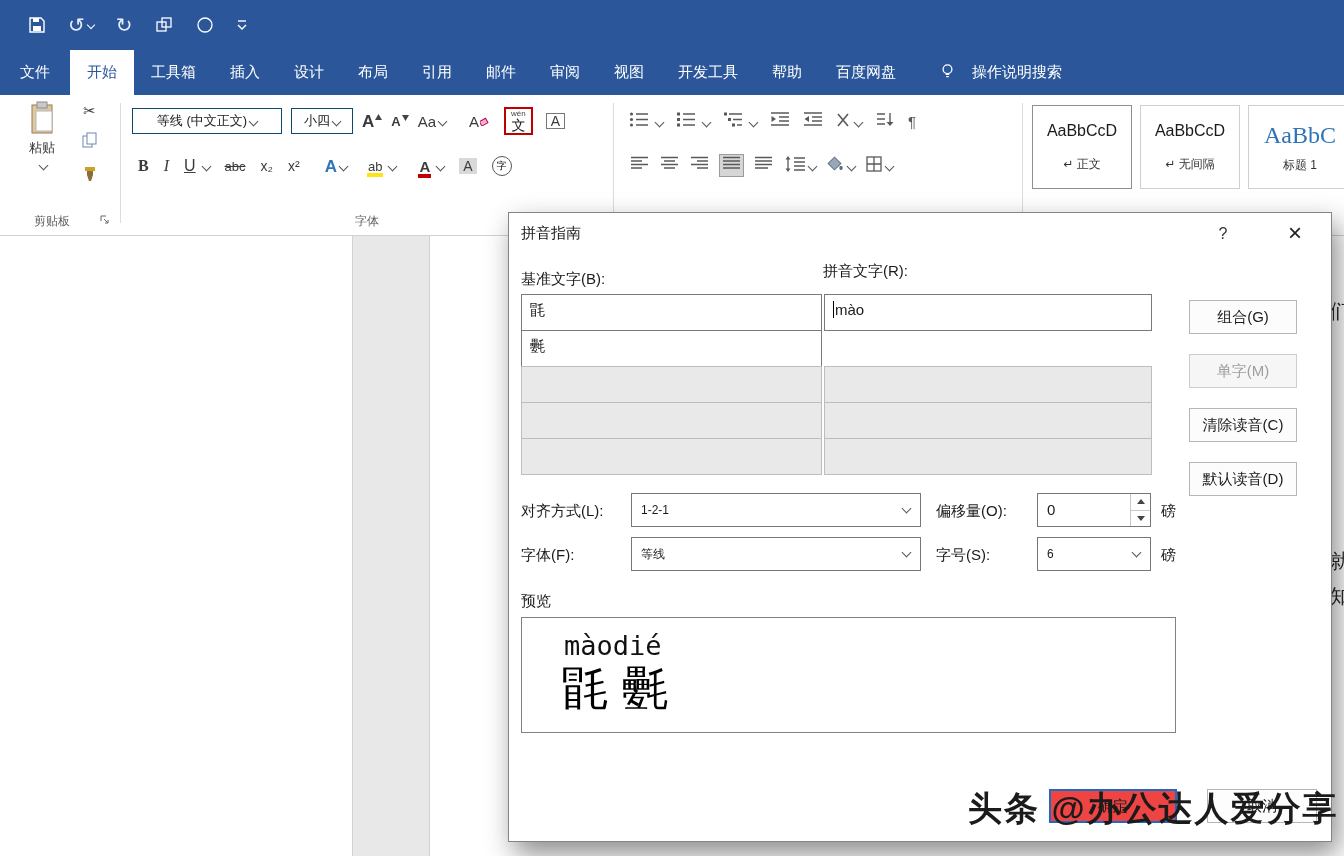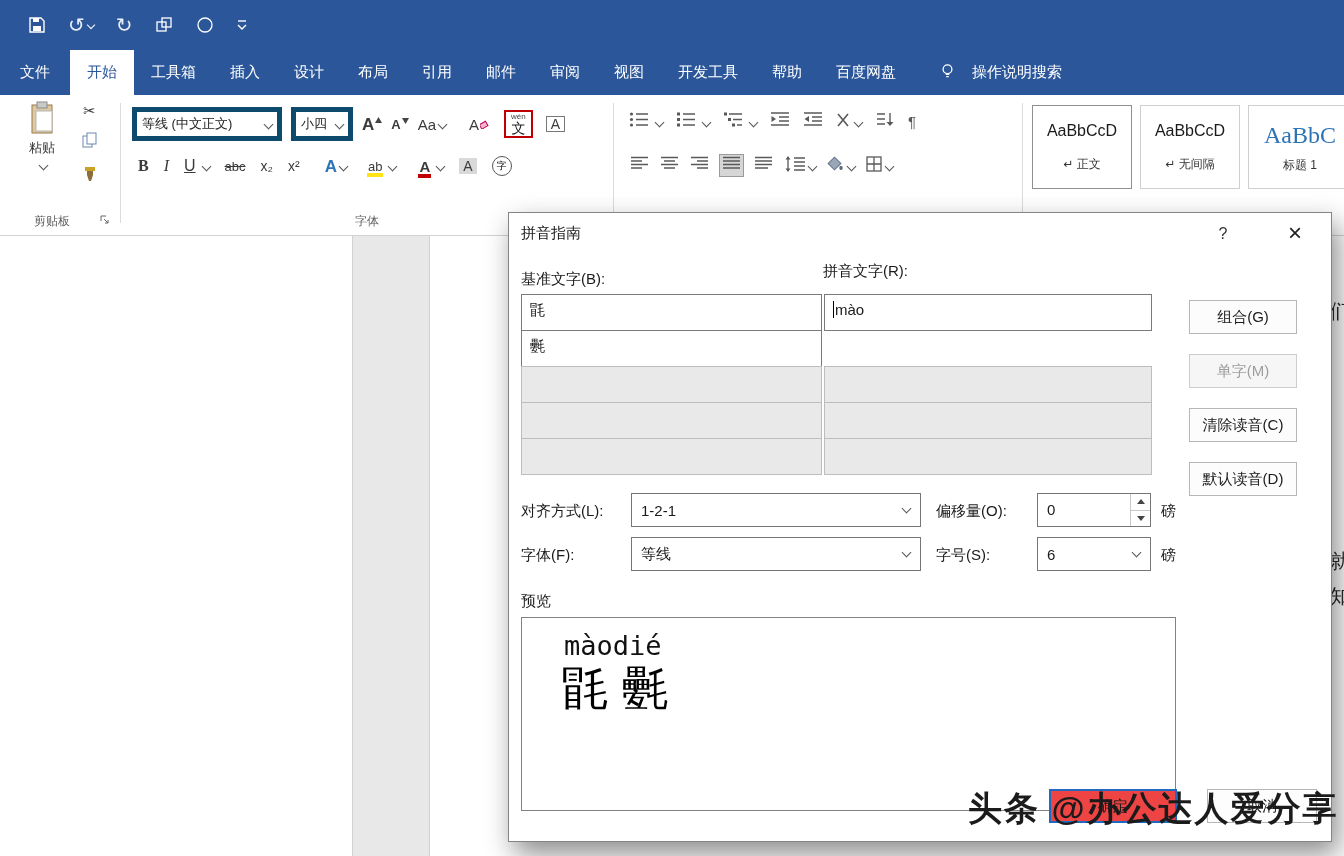--- a/index.html
+++ b/index.html
@@ -20,22 +20,22 @@
   
   .ribbon{position:absolute;top:95px;left:0;width:1344px;height:140px;background:#fff;
           border-bottom:1px solid #d2d2d2;z-index:5}
   .rgroup{position:absolute;top:0;height:140px}
   .group-label{position:absolute;bottom:5px;left:0;width:100%;text-align:center;
                font-size:12px;color:#5f5f5f}
   .vsep{position:absolute;top:8px;bottom:12px;width:1px;background:#dcdcdc}
   .chev{display:inline-block;width:6px;height:6px;border-right:1.5px solid #555;
         border-bottom:1.5px solid #555;transform:rotate(45deg);margin-left:3px;vertical-align:2px}
   .chev.w{border-color:#fff;width:5px;height:5px}
-  .combo{box-sizing:border-box;border:5px solid #0c4a6e;background:#fff;height:26px;
-         display:flex;align-items:center;justify-content:space-between;
+  .combo{box-sizing:border-box;border:1px solid #0c4a6e;background:#fff;height:26px;
+         display:flex;align-items:center;justify-content:center;
          padding:12px 5px;font-size:13px;color:#222}
   .fbtn{display:inline-flex;align-items:center;justify-content:center;color:#3b3b3b;
         font-size:15px;line-height:1}
   .f-row1{position:absolute;left:10px;top:12px;display:flex;align-items:center;gap:9px}
   .f-row2{position:absolute;left:16px;top:56px;display:flex;align-items:center;gap:15px;height:30px}
   .p-row1{position:absolute;left:14px;top:16px;display:flex;align-items:center;gap:13px}
   .p-row2{position:absolute;left:15px;top:60px;display:flex;align-items:center;gap:11px}
   .stylecard{position:absolute;top:10px;width:100px;height:84px;background:#fff;
              border:1px solid #cfcfcf;text-align:center;box-sizing:border-box}
   .stylecard.selected{border:1px solid #8f8f8f}
@@ -64,35 +64,35 @@
   .rt-cell.base{width:301px}
   .rt-cell.ruby{width:328px;margin-left:2px}
   .rt-row.empty .rt-cell{background:#e9e9e9;border-color:#bdbdbd}
   .caret{display:inline-block;width:1px;height:17px;background:#000;margin-right:1px;vertical-align:-3px}
   .dlgbtn{position:absolute;left:680px;width:108px;height:34px;box-sizing:border-box;
           border:1px solid #b6b6b6;background:#fcfcfc;font-size:15px;color:#1a1a1a;
           display:flex;align-items:center;justify-content:center}
   .dlgbtn.disabled{color:#9e9e9e;background:#f6f6f6;border-color:#cdcdcd}
   .dcombo{position:absolute;box-sizing:border-box;height:34px;border:1px solid #767676;
           background:#fff;display:flex;align-items:center;justify-content:space-between;
-          padding:0 2px 0 9px;font-size:15px}
+          padding:0 2px 0 9px;font-size:12px}
   .dcombo .arrowbox{width:24px;height:30px;display:flex;align-items:center;justify-content:center}
   .spinner{position:absolute;box-sizing:border-box;height:34px;border:1px solid #767676;
            background:#fff;display:flex;align-items:stretch;justify-content:space-between;
            font-size:15px}
   .spinner .val{padding:7px 0 0 9px}
   .spin-arrows{width:19px;display:flex;flex-direction:column;border-left:1px solid #c9c9c9}
   .spin-arrows div{flex:1;display:flex;align-items:center;justify-content:center;
                    border-bottom:1px solid #c9c9c9}
   .spin-arrows div:last-child{border-bottom:none}
   .tri-up{width:0;height:0;border-left:4px solid transparent;border-right:4px solid transparent;
           border-bottom:5px solid #444}
   .tri-dn{width:0;height:0;border-left:4px solid transparent;border-right:4px solid transparent;
           border-top:5px solid #444}
-  .preview-box{position:absolute;left:12px;top:404px;width:655px;height:194px;
+  .preview-box{position:absolute;left:12px;top:404px;width:655px;height:116px;
                border:1px solid #828282;box-sizing:border-box;background:#fff}
   .preview-ruby{margin:12px 0 0 42px;font-size:27px;color:#111;
                 font-family:"DejaVu Sans Mono","Liberation Mono",monospace}
   .preview-base{margin:0 0 0 40px;font-size:46px;color:#000;letter-spacing:14px;line-height:1.2}
   .okbtn{position:absolute;left:540px;top:576px;width:128px;height:34px;box-sizing:border-box;
          border:2px solid #1f6abf;background:#ef4444;font-size:15px;color:#1a1a1a;
          display:flex;align-items:center;justify-content:center}
   .cancelbtn{position:absolute;left:698px;top:576px;width:110px;height:34px;box-sizing:border-box;
          border:1px solid #b6b6b6;background:#fdfdfd;font-size:15px;color:#1a1a1a;
          display:flex;align-items:center;justify-content:center}

